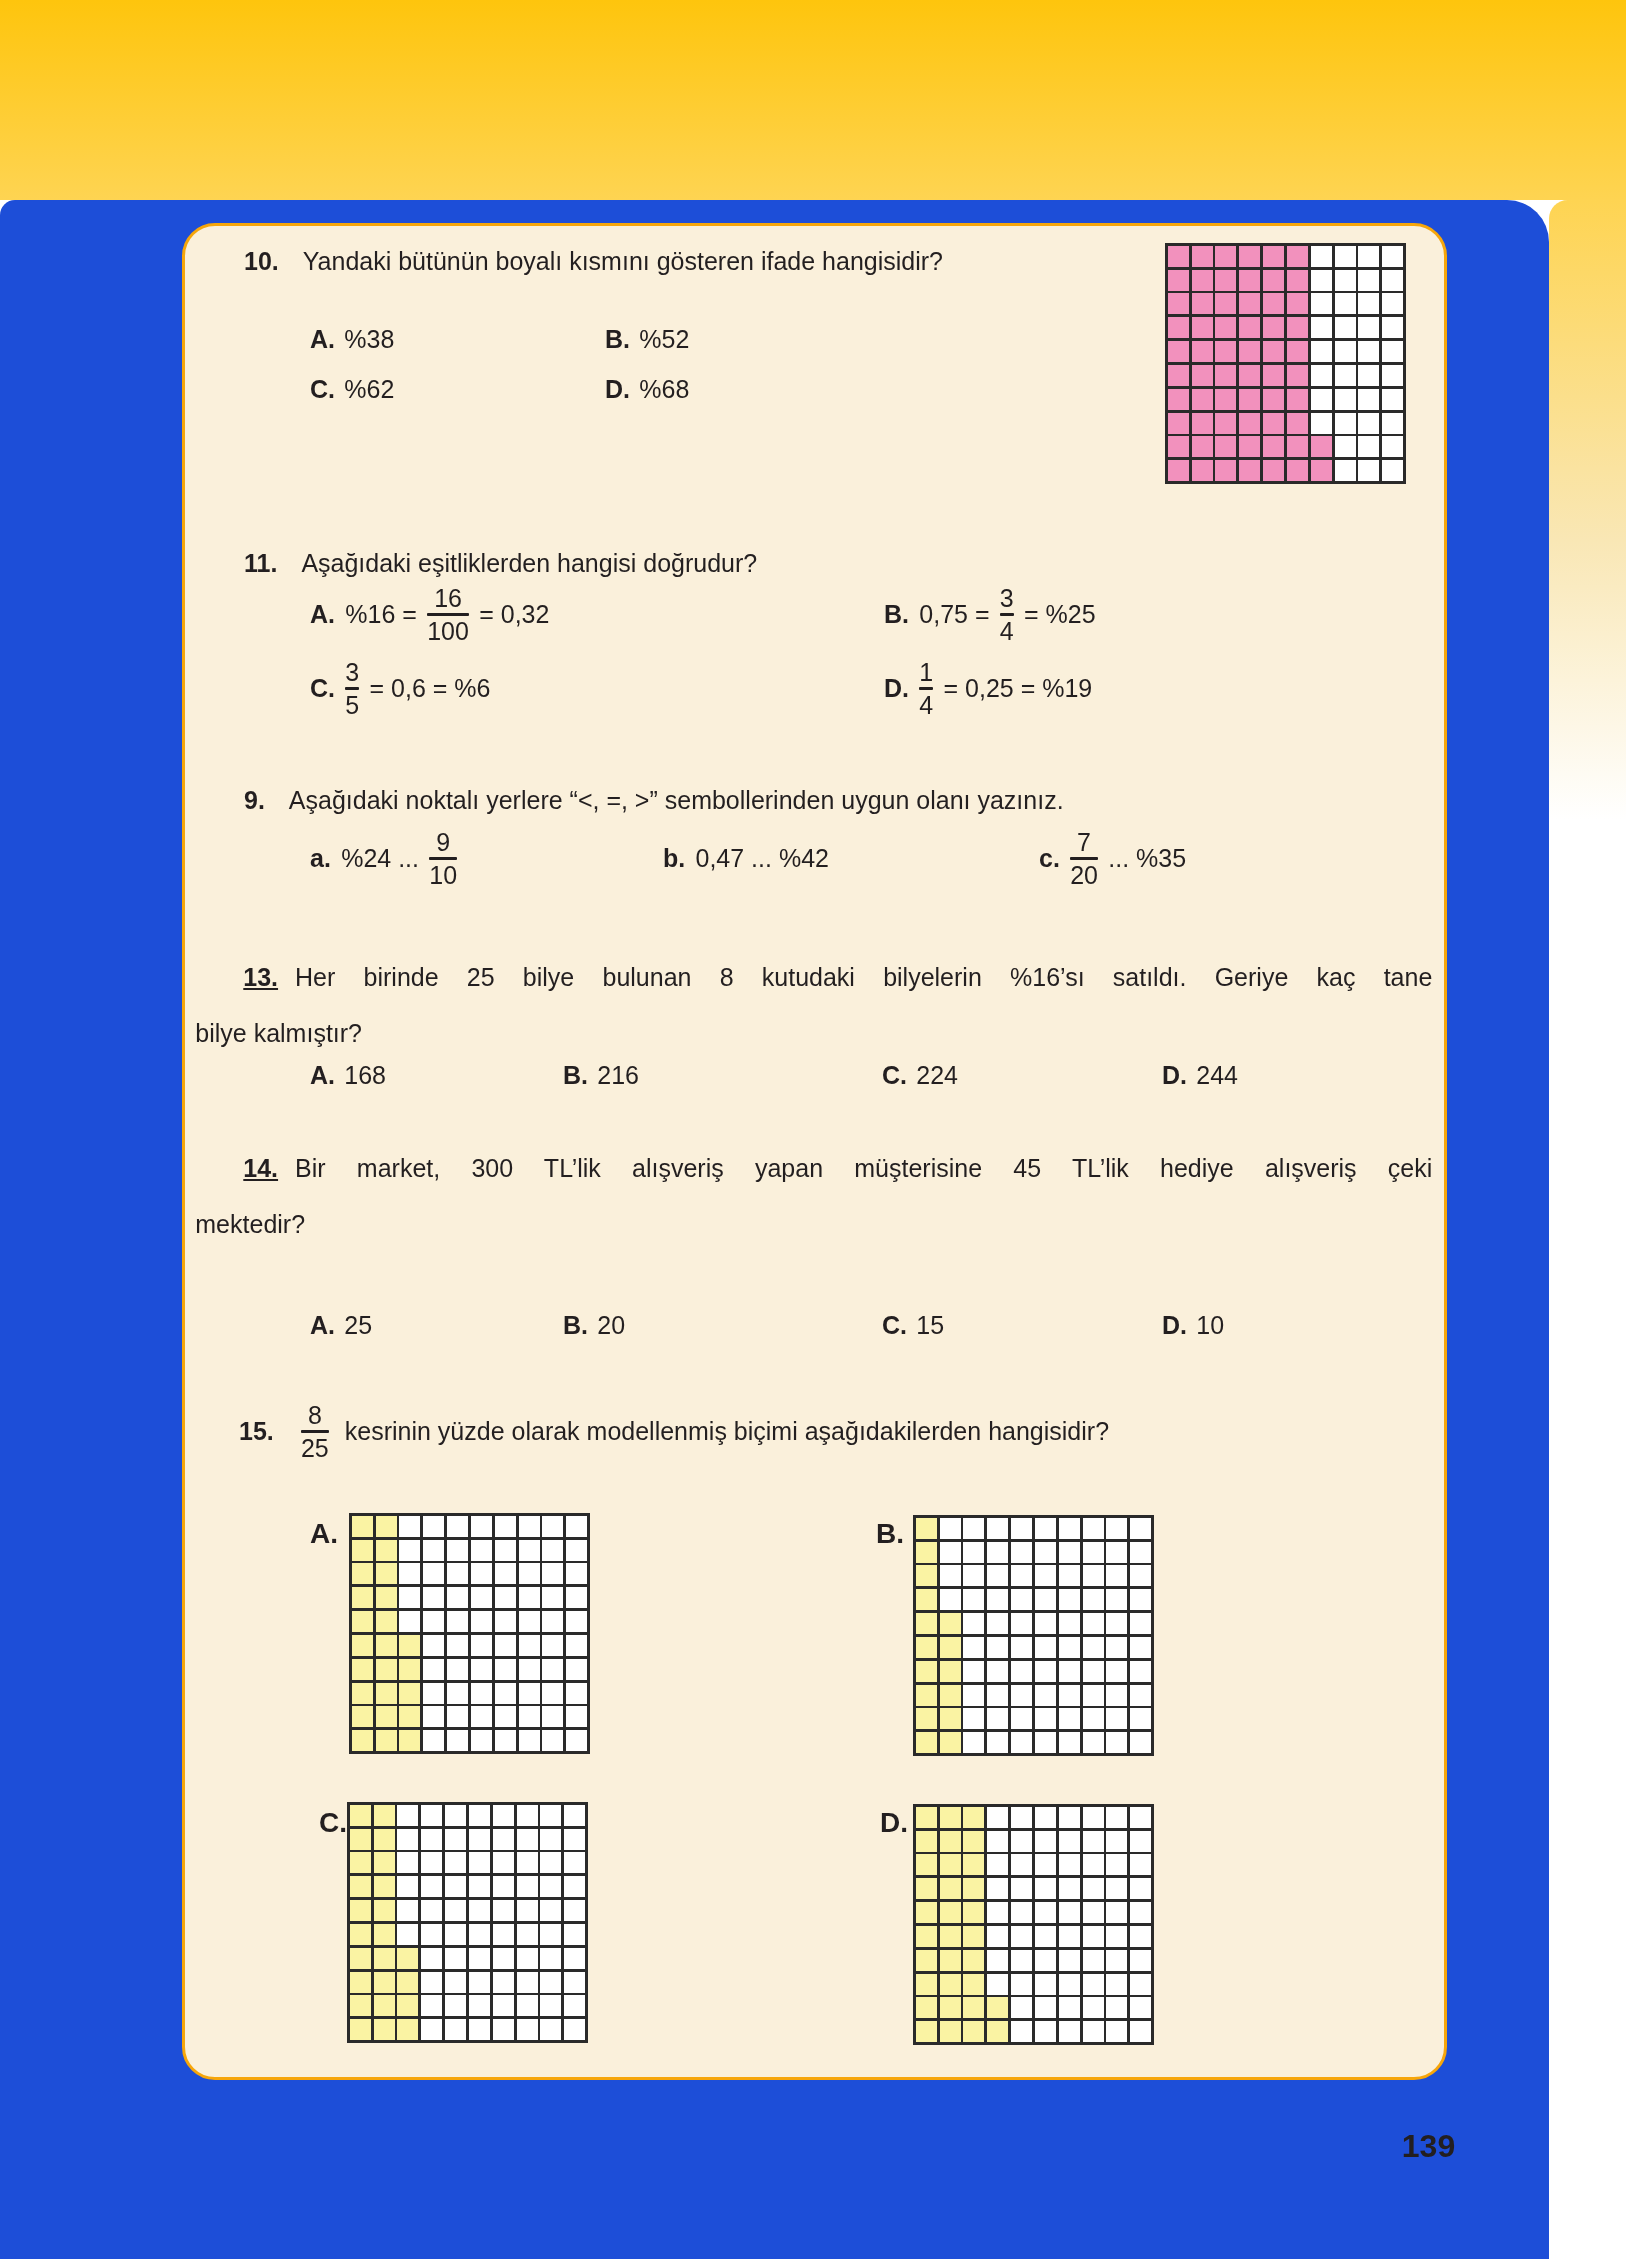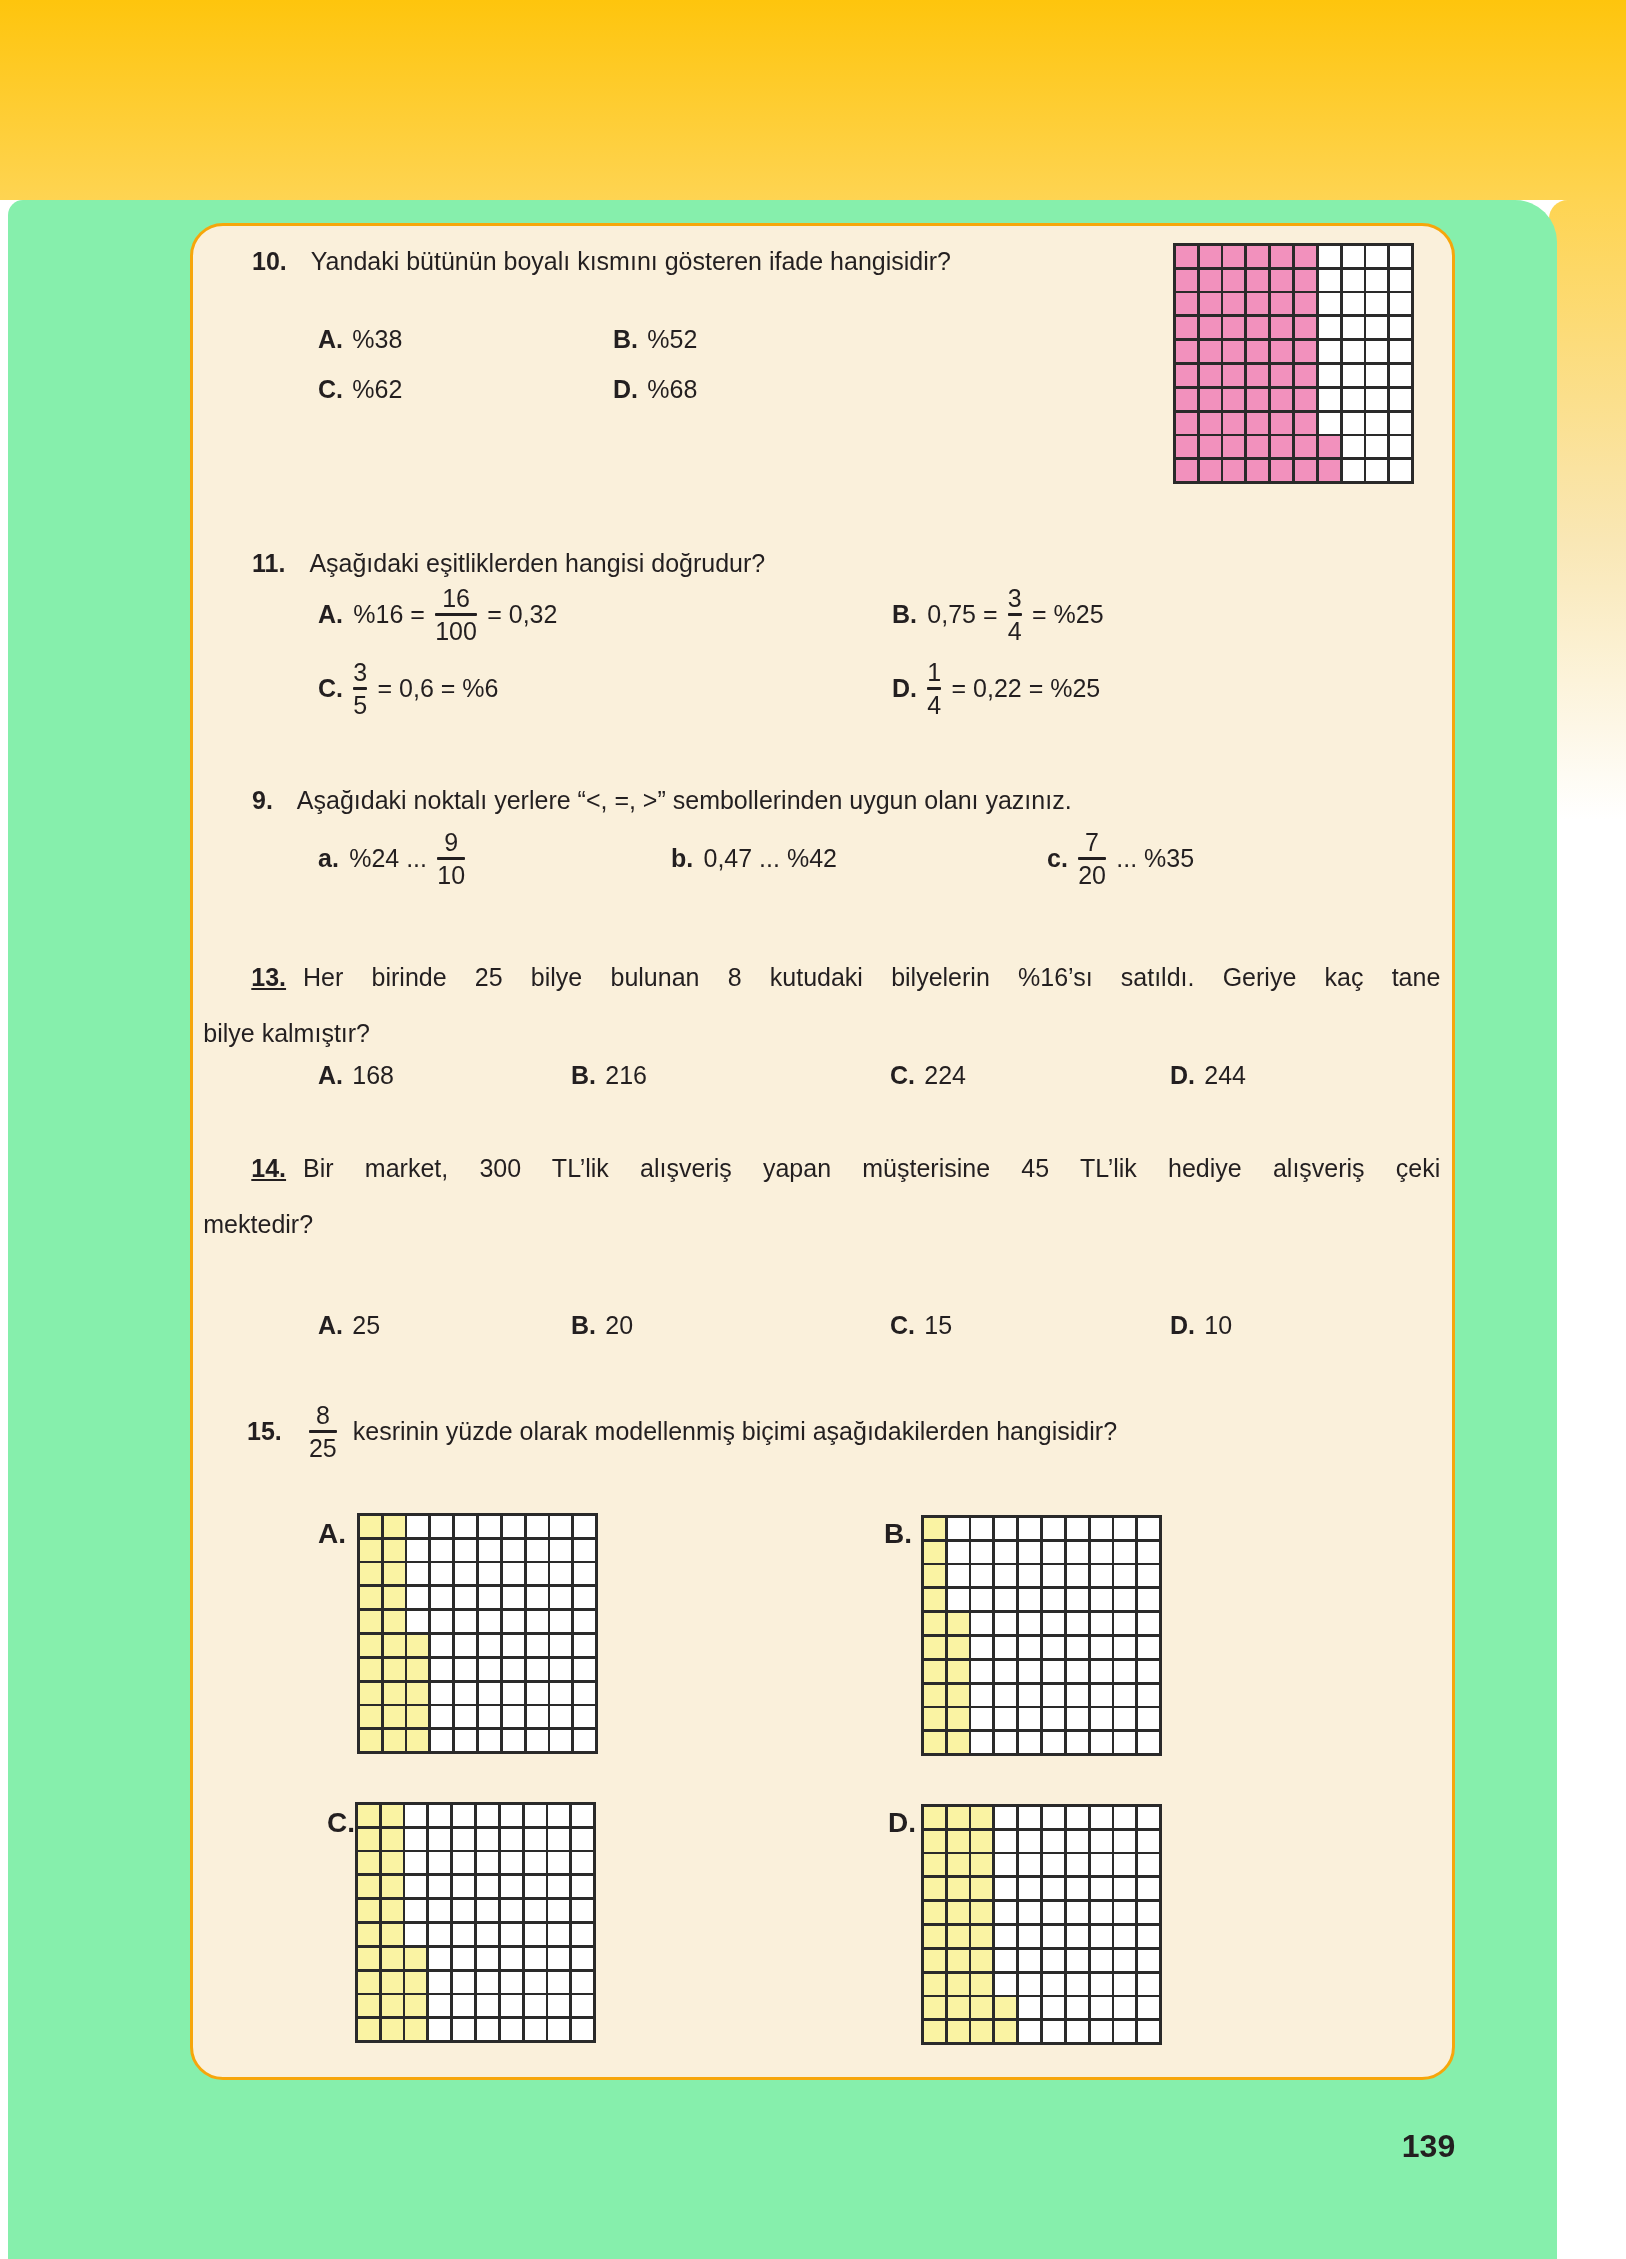--- a/index.html
+++ b/index.html
@@ -6,21 +6,21 @@
   body{
     position:relative; width:1627px; height:2260px; overflow:hidden;
     background:#ffffff; color:#231F20;
     font-family:"Liberation Sans", sans-serif;
   }
   .band-top{position:absolute;left:0;top:0;width:1627px;height:200px;
     background:linear-gradient(180deg,var(--band-top,#FEC50D),var(--band-bottom,#FED452));}
   .band-right{position:absolute;left:1549px;top:200px;width:77px;height:620px;
     border-top-left-radius:18.6px;
     background:linear-gradient(180deg,var(--band-bottom,#FED452) 0%,#F9E7B5 55%,#ffffff 100%);}
-  .page{position:absolute;left:8px;top:200px;width:1549px;height:2059px;background:#86efac;
+  .page{position:absolute;left:0;top:200px;width:1549px;height:2059px;background:#1d4ed8;
     border-top-right-radius:42px;border-top-left-radius:15px;}
   .qbox{position:absolute;left:182px;top:23px;width:1265px;height:1857px;box-sizing:border-box;
     background:var(--box-bg,#FAF0DB);border:3.7px solid var(--box-border,#F6A60B);border-radius:33px;}
   .qbox > *{position:absolute;}
   .stem{display:flex;gap:24px;font-size:25px;white-space:nowrap;}
   .qnum{font-weight:700;}
   .opt{font-size:25px;white-space:nowrap;}
   .opt .val{margin-left:9.3px;}
   .eq{display:flex;align-items:center;gap:10.3px;height:75px;font-size:25px;white-space:nowrap;}
   .frac{display:inline-flex;flex-direction:column;align-items:center;line-height:1.05;}
@@ -197,21 +197,21 @@
       </span>
       <span>= 0,6 = %6</span>
     </div>
     <div class="eq" style="left:699px;top:425px;">
       <span class="qnum">D.</span>
       <span class="frac">
         <span class="num">1</span>
         <span class="bar"></span>
         <span class="den">4</span>
       </span>
-      <span>= 0,22 = %25</span>
+      <span>= 0,25 = %19</span>
     </div>
 
     <div class="stem" style="left:59px;top:560px;">
       <span class="qnum">9.</span>
       <span>Aşağıdaki noktalı yerlere “&lt;, =, &gt;” sembollerinden uygun olanı yazınız.</span>
     </div>
     <div class="eq" style="left:125px;top:595px;">
       <span class="qnum">a.</span>
       <span>%24 ...</span>
       <span class="frac">

